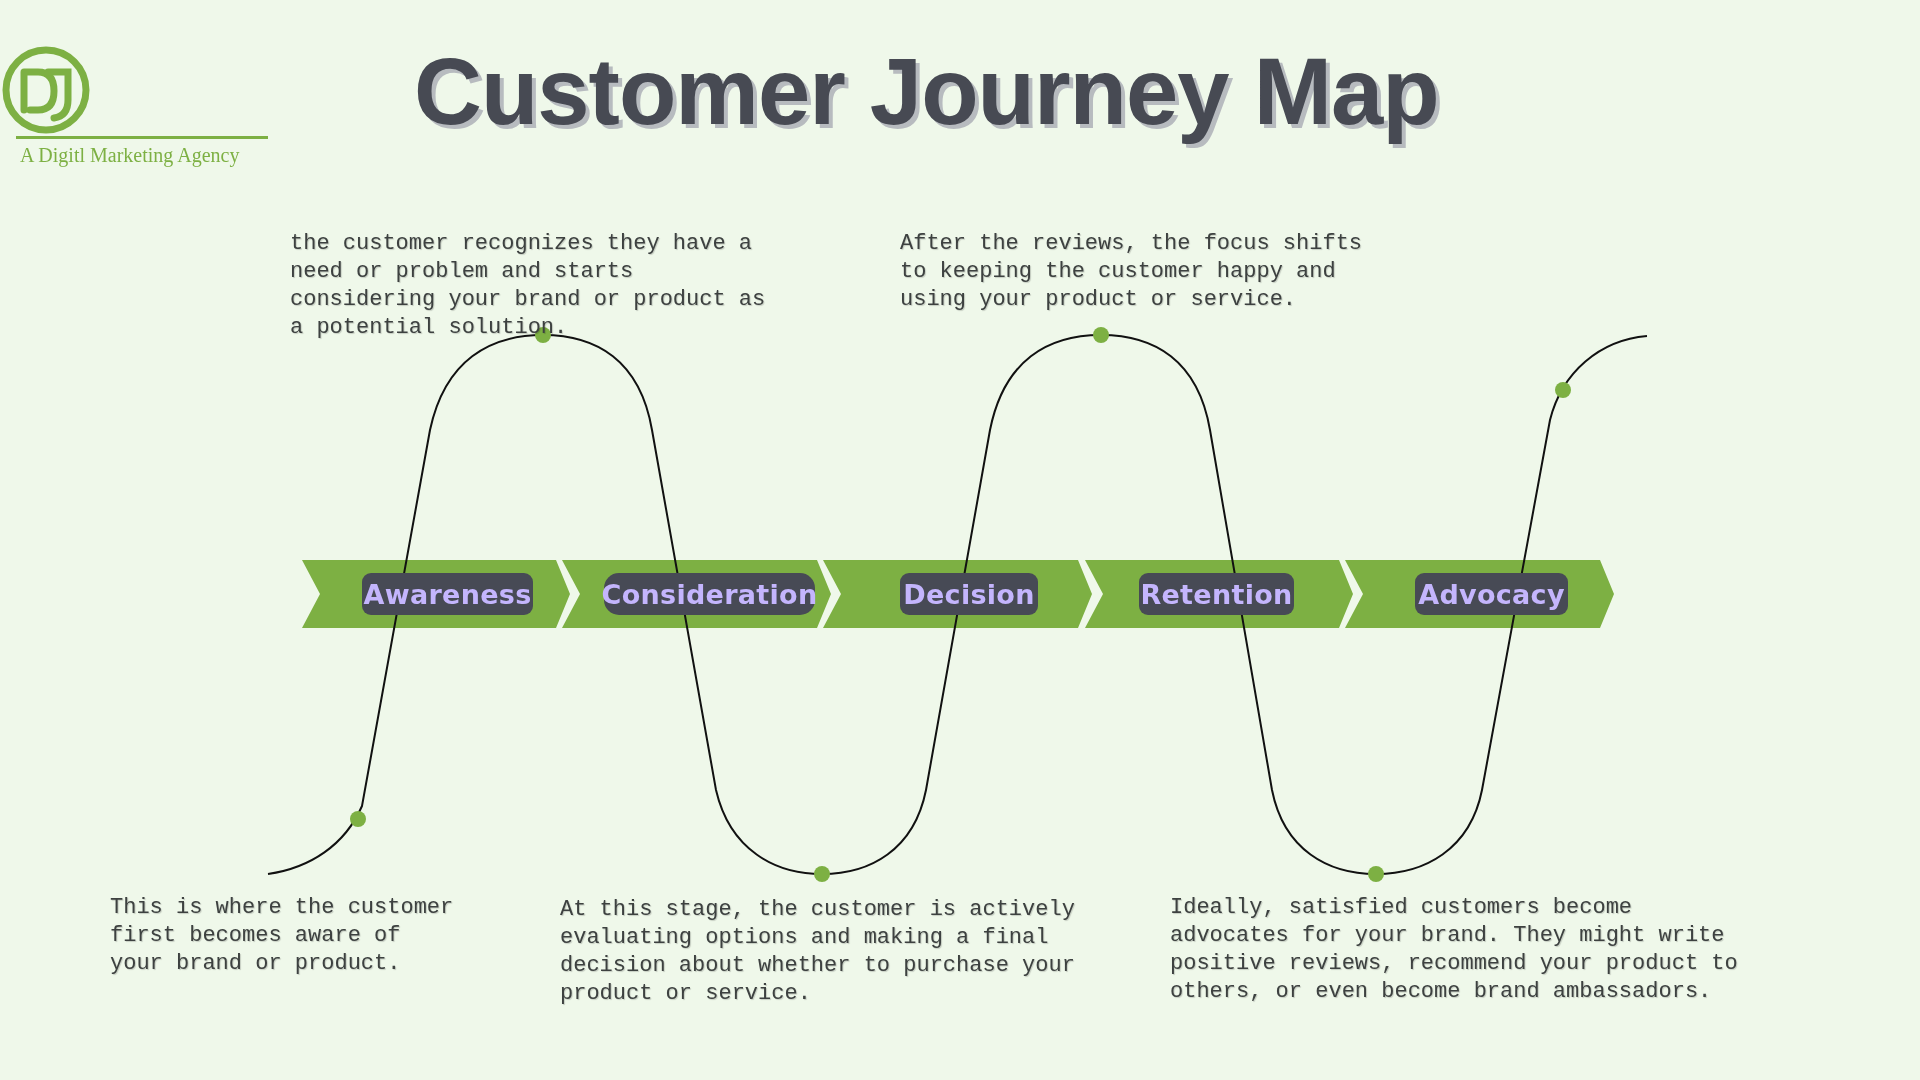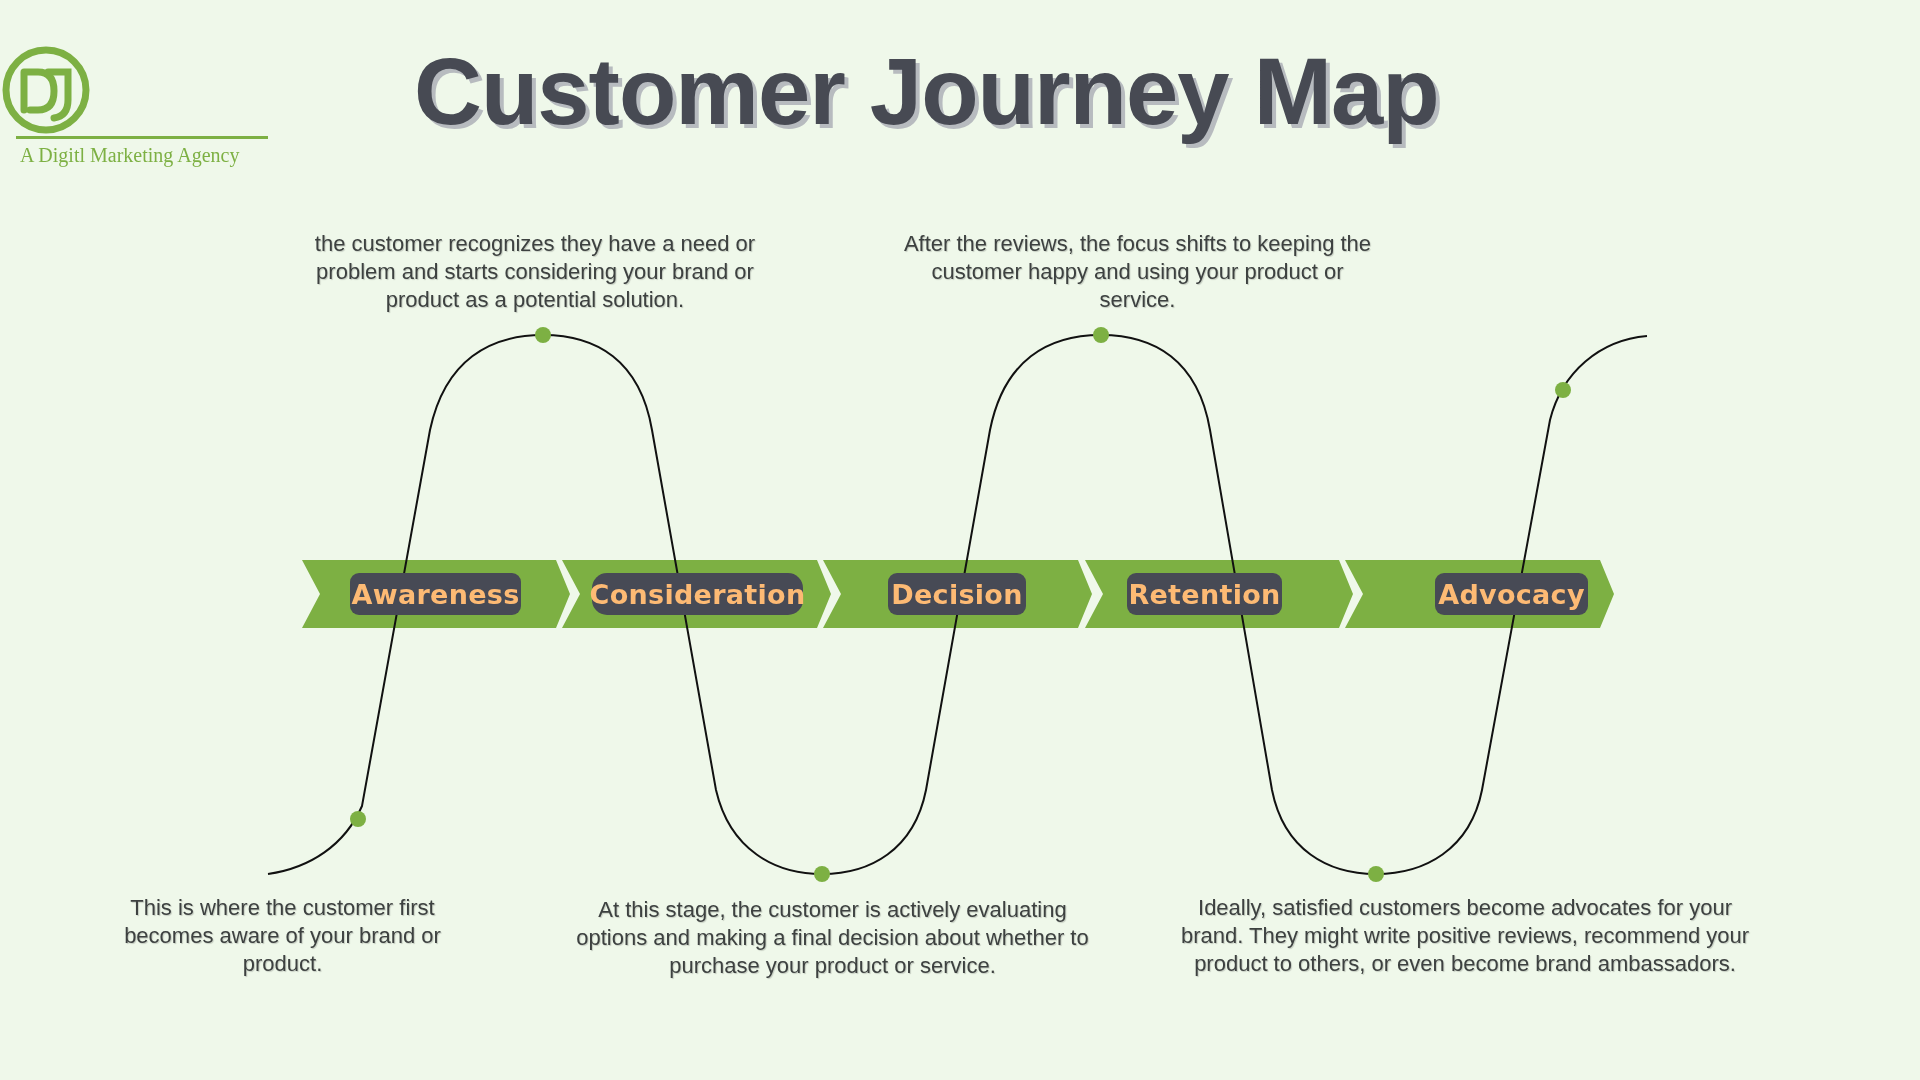--- a/index.html
+++ b/index.html
@@ -19,37 +19,38 @@
   .logo-tag {
     position:absolute; left:20px; top:100px; font-size:20px; color:#7db043;
     font-family:Liberation Serif, serif; white-space:nowrap;
   }
   .title {
     position:absolute; left:406px; top:28px; margin:8px;
     font-size:94px; font-weight:bold; color:#474a53; letter-spacing:-1px;
     text-shadow:4px 4px 0 #b7bbbf; white-space:nowrap; line-height:1.2;
   }
   .desc {
-    position:absolute; text-align:center; color:#3d4140;
-    font-family:Liberation Sans, sans-serif; font-size:22px; line-height:28px;
+    position:absolute; text-align:left; color:#3d4140;
+    font-family:Liberation Mono, monospace; font-size:22px; line-height:28px;
     text-shadow:1px 1px 1px rgba(0,0,0,0.18);
   }
   .desc-top-1 { left:290px; top:230px; width:490px; }
   .desc-top-2 { left:900px; top:230px; width:475px; }
   .desc-bot-1 { left:110px; top:894px; width:345px; }
   .desc-bot-2 { left:560px; top:896px; width:545px; }
   .desc-bot-3 { left:1170px; top:894px; width:590px; }
   svg.diagram { position:absolute; left:0; top:0; width:1920px; height:1080px; }
   .pill {
     position:absolute; height:42px; top:573px;
     background:#474a55; border-radius:9px;
-    color:#fdba74; font-weight:bold; font-size:27px;
+    color:#c4b5fd; font-weight:bold; font-size:27px;
     display:flex; align-items:center; justify-content:center;
     font-family:"DejaVu Sans", sans-serif; letter-spacing:0.3px;
     cursor:pointer;
+    margin-left:12px;
   }
 </style>
 </head>
 <body>
 
 <div class="logo">
   <svg class="logo-mark" viewBox="0 0 92 92">
     <circle cx="46" cy="46" r="40" fill="none" stroke="#7db043" stroke-width="7"></circle>
     <path d="M24 28 L24 66 M24 28 L38 28 Q54 28 54 47 Q54 66 38 66 L30 66" fill="none" stroke="#7db043" stroke-width="7" stroke-linecap="round"></path>
     <path d="M48 28 L68 28 L68 56 Q68 72 54 74" fill="none" stroke="#7db043" stroke-width="7" stroke-linecap="round"></path>
@@ -92,19 +93,19 @@
   <circle cx="822" cy="874" r="8" fill="#7db043"></circle>
   <circle cx="1101" cy="335" r="8" fill="#7db043"></circle>
   <circle cx="1376" cy="874" r="8" fill="#7db043"></circle>
   <circle cx="1563" cy="390" r="8" fill="#7db043"></circle>
 </svg>
 
 <div class="pill" style="left:350px;width:171px;">Awareness</div>
 <div class="pill" style="left:592px;width:211px;border-radius:15px;">Consideration</div>
 <div class="pill" style="left:888px;width:138px;text-align:center;">Decision</div>
 <div class="pill" style="left:1127px;width:155px;">Retention</div>
-<div class="pill" style="left:1435px;width:153px;">Advocacy</div>
+<div class="pill" style="left:1403px;width:153px;">Advocacy</div>
 
 <div class="desc desc-top-1">the customer recognizes they have a need or problem and starts considering your brand or product as a potential solution.</div>
 <div class="desc desc-top-2">After the reviews, the focus shifts to keeping the customer happy and using your product or service.</div>
 <div class="desc desc-bot-1">This is where the customer first becomes aware of your brand or product.</div>
 <div class="desc desc-bot-2">At this stage, the customer is actively evaluating options and making a final decision about whether to purchase your product or service.</div>
 <div class="desc desc-bot-3">Ideally, satisfied customers become advocates for your brand. They might write positive reviews, recommend your product to others, or even become brand ambassadors.</div>
 
 </body></html>

